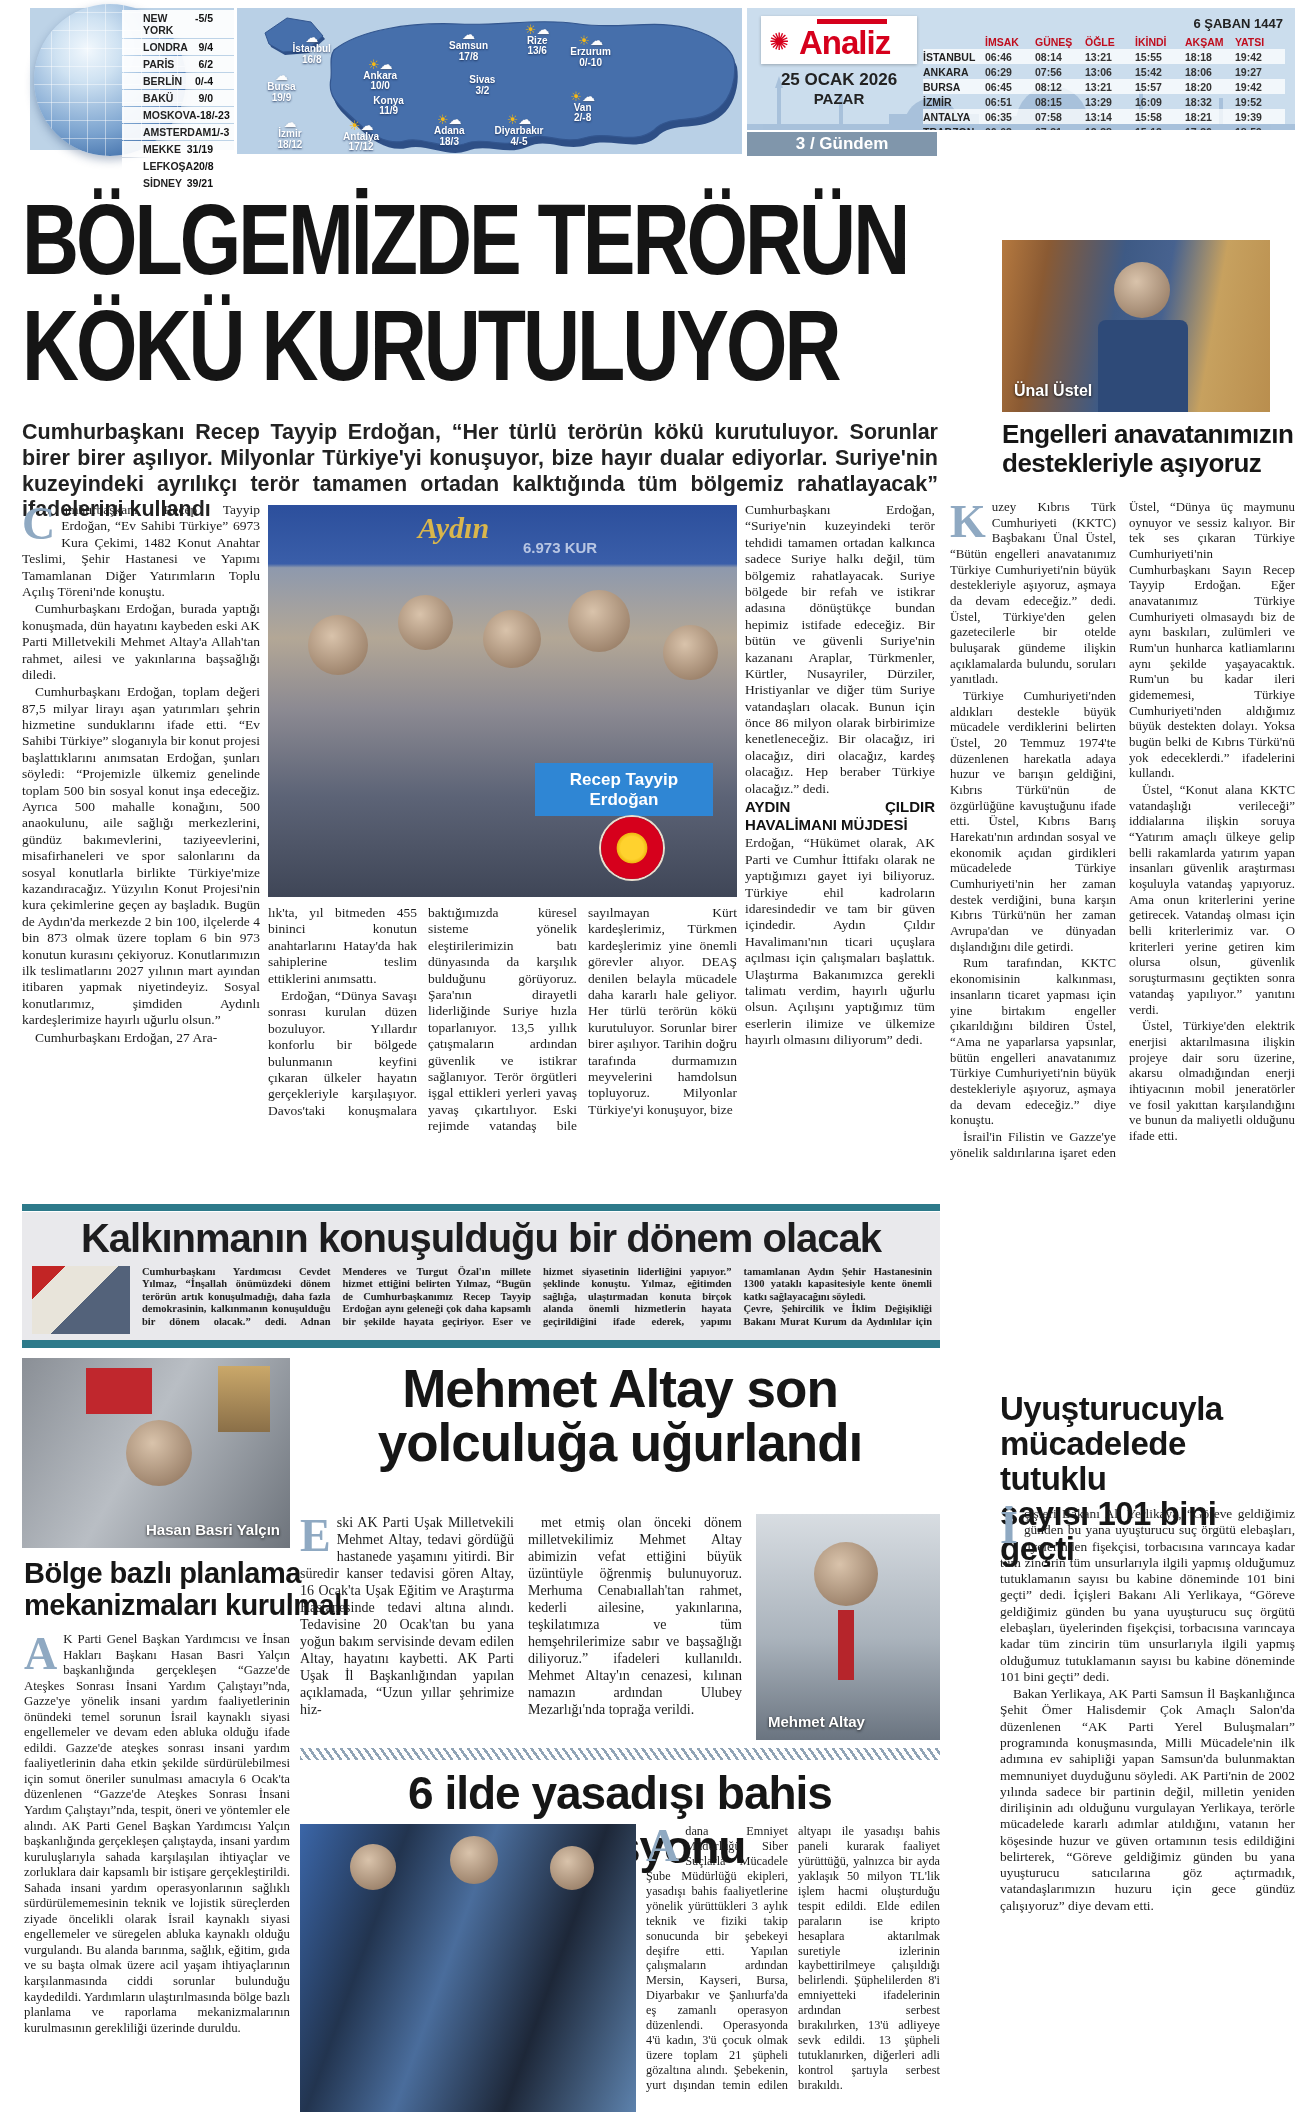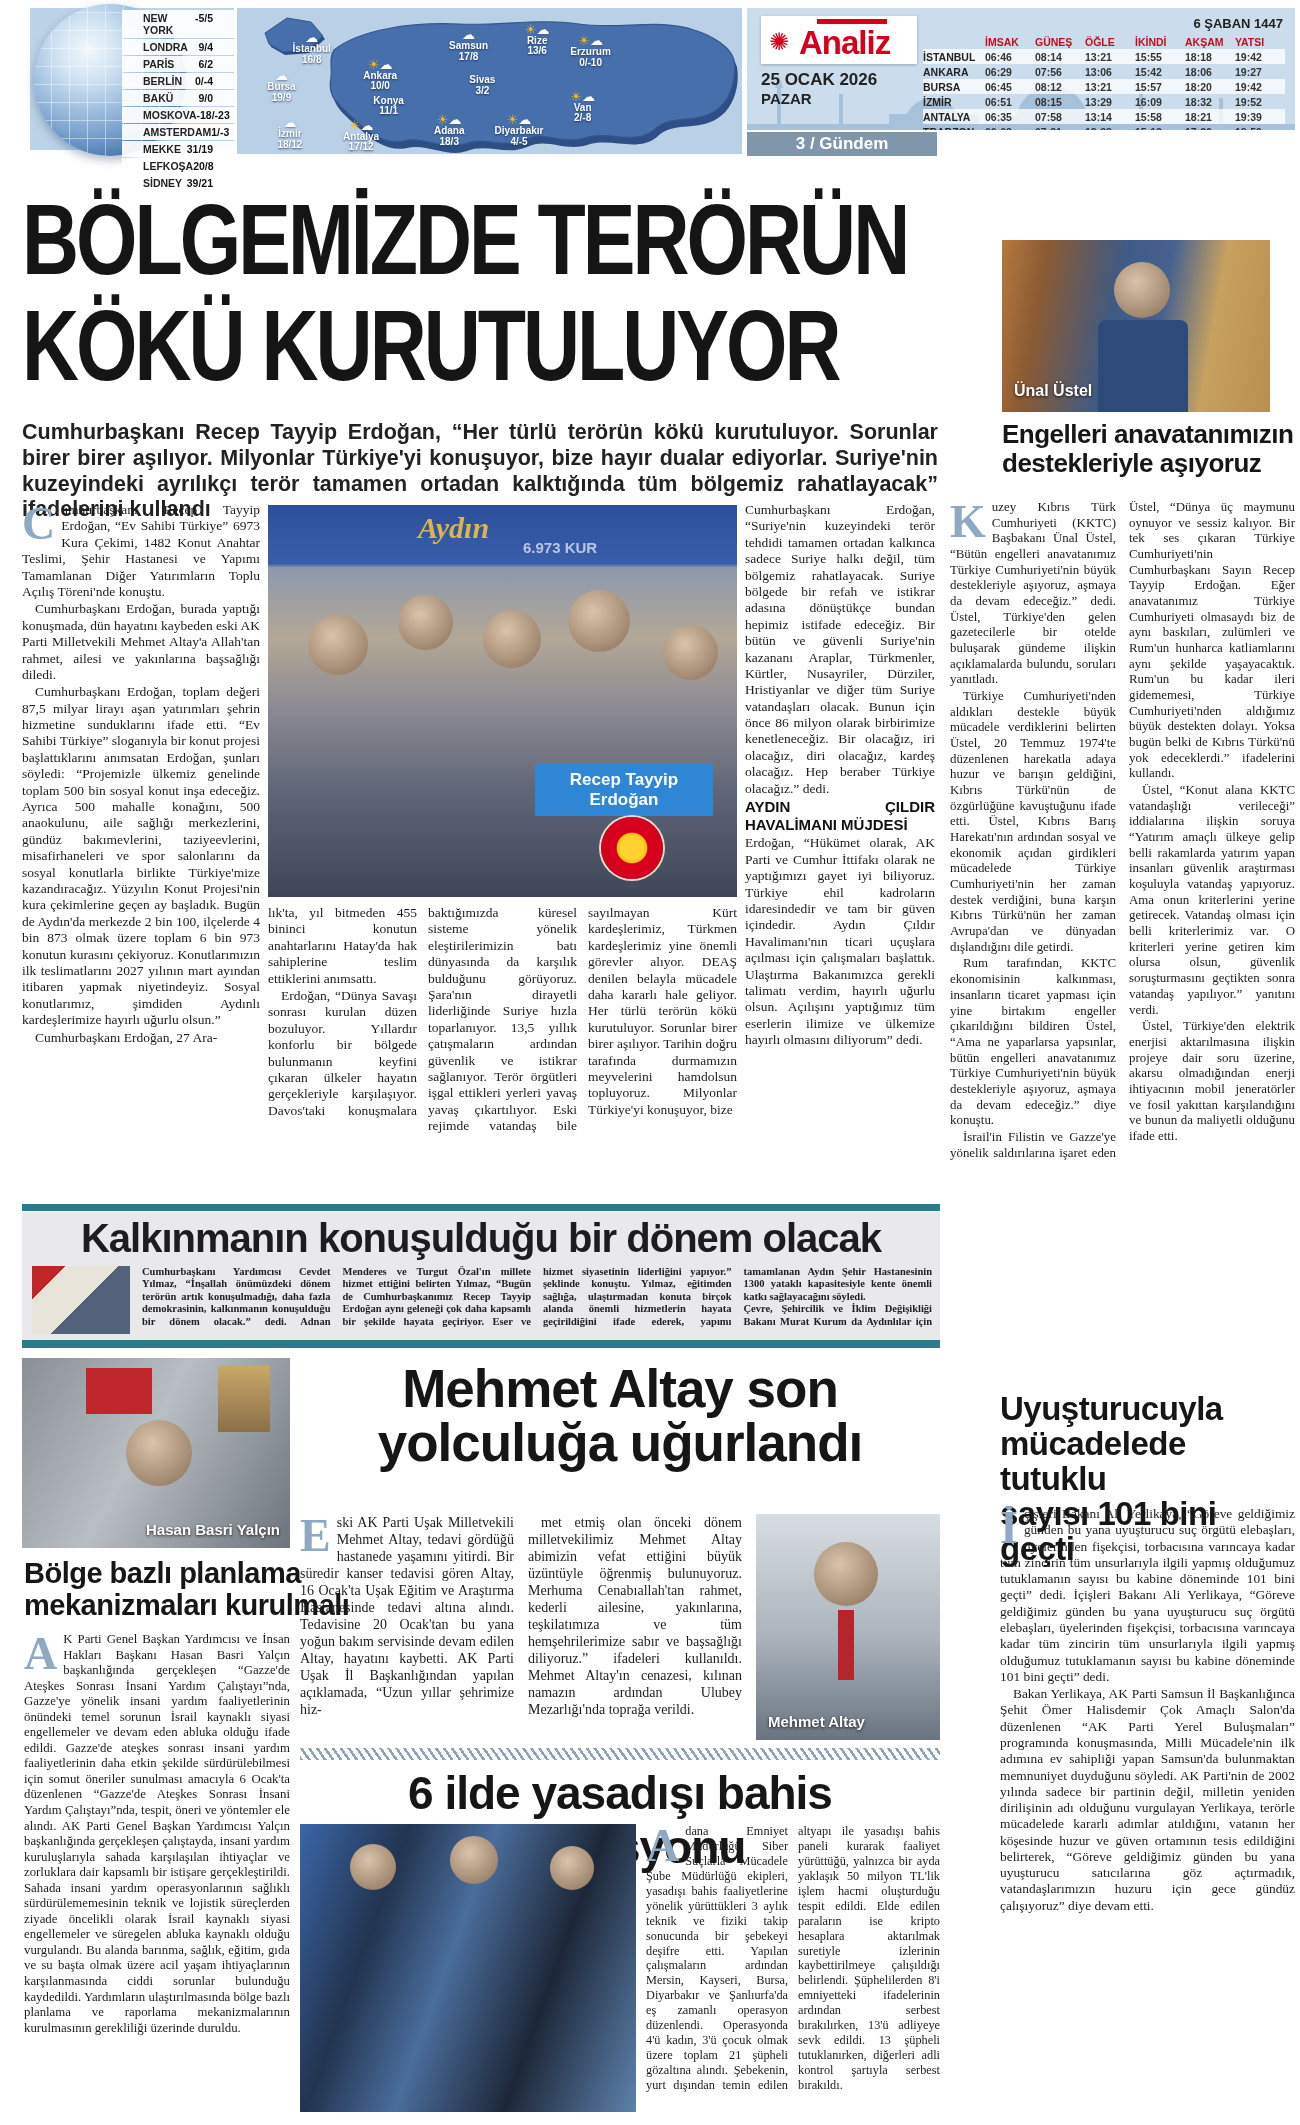--- a/index.html
+++ b/index.html
@@ -29,21 +29,21 @@
 
   .masthead{left:747px;top:8px;width:548px;height:122px;background:#cbdded;overflow:hidden;}
   .mosque{position:absolute;left:0;bottom:0;width:548px;height:56px;}
   .logobox{position:absolute;left:14px;top:8px;width:156px;height:48px;background:#fff;
            box-shadow:0 1px 3px rgba(0,0,0,.25);}
   .logobox .redbar{position:absolute;left:56px;top:3px;width:70px;height:5px;background:#d6001c;}
   .logotxt{position:absolute;left:10px;top:8px;font-size:33px;font-weight:bold;color:#d6001c;
            letter-spacing:-1px;}
   .logoswirl{position:absolute;left:8px;top:12px;width:26px;height:26px;color:#d6001c;font-size:24px;
              font-family:"DejaVu Sans",sans-serif;}
-  .dateline{position:absolute;left:14px;top:62px;width:156px;text-align:left;font-weight:bold;
+  .dateline{position:absolute;left:14px;top:62px;width:156px;text-align:center;font-weight:bold;
             color:#222;font-size:17px;line-height:1.15;}
   .dateline .d2{font-size:15px;}
   .hijri{position:absolute;right:12px;top:8px;font-weight:bold;font-size:13px;color:#222;}
   .ptable{position:absolute;left:176px;top:26px;width:362px;font-size:10.5px;}
   .prow{display:flex;padding:1.5px 0;}
   .prow.alt{background:rgba(255,255,255,.75);}
   .prow .c{width:62px;font-weight:bold;color:#222;}
   .prow .v{width:50px;font-weight:bold;color:#333;text-align:left;}
   .phead .v{color:#c00d1d;}
   .gundem{left:747px;top:132px;width:190px;height:24px;background:#8096ab;color:#fff;
@@ -150,21 +150,21 @@
     <svg width="505" height="146" viewBox="0 0 505 146" style="position:absolute;left:0;top:0">
       <path d="M30,28 L52,13 L76,17 L88,31 L72,45 L48,47 L34,39 Z" fill="#2e4f86"></path>
       <path d="M28,25 L50,10 L74,14 L86,28 L70,42 L46,44 L32,36 Z" fill="#466fab" stroke="#33568f" stroke-width="1"></path>
       <path d="M97,45 C122,25 172,17 222,19 C262,21 302,13 342,19 C382,25 422,13 457,25 C477,31 494,43 497,55 C500,73 494,93 482,103 C462,121 432,108 417,125 C397,141 372,125 347,133 C324,140 307,125 287,135 C267,144 247,131 227,139 C207,146 187,131 167,136 C150,140 132,129 120,117 C102,100 90,93 94,73 C95,61 92,53 97,45 Z" fill="#2e4f86" transform="translate(3,4)"></path>
       <path d="M97,42 C122,22 172,14 222,16 C262,18 302,10 342,16 C382,22 422,10 457,22 C477,28 494,40 497,52 C500,70 494,90 482,100 C462,118 432,105 417,122 C397,138 372,122 347,130 C324,137 307,122 287,132 C267,141 247,128 227,136 C207,143 187,128 167,133 C150,137 132,126 120,114 C102,97 90,90 94,70 C95,58 92,50 97,42 Z" fill="#466fab" stroke="#33568f" stroke-width="1.2"></path>
     </svg>
     <div class="mcity" style="left:11%;top:16%"><span class="ic"><span class="cloud">☁</span></span><span>İstanbul</span><br><span>16/8</span></div>
     <div class="mcity" style="left:6%;top:42%"><span class="ic"><span class="cloud">☁</span></span><span>Bursa</span><br><span>19/9</span></div>
     <div class="mcity" style="left:8%;top:74%"><span class="ic"><span class="cloud">☁</span></span><span>İzmir</span><br><span>18/12</span></div>
     <div class="mcity" style="left:25%;top:34%"><span class="ic"><span class="sun">☀</span><span class="cloud">☁</span></span><span>Ankara</span><br><span>10/0</span></div>
-    <div class="mcity" style="left:27%;top:60%"><span>Konya</span><br><span>11/1</span></div>
+    <div class="mcity" style="left:27%;top:60%"><span>Konya</span><br><span>11/9</span></div>
     <div class="mcity" style="left:21%;top:76%"><span class="ic"><span class="sun">☀</span><span class="cloud">☁</span></span><span>Antalya</span><br><span>17/12</span></div>
     <div class="mcity" style="left:39%;top:72%"><span class="ic"><span class="sun">☀</span><span class="cloud">☁</span></span><span>Adana</span><br><span>18/3</span></div>
     <div class="mcity" style="left:42%;top:14%"><span class="ic"><span class="cloud">☁</span></span><span>Samsun</span><br><span>17/8</span></div>
     <div class="mcity" style="left:46%;top:46%"><span>Sivas</span><br><span>3/2</span></div>
     <div class="mcity" style="left:57%;top:10%"><span class="ic"><span class="sun">☀</span><span class="cloud">☁</span></span><span>Rize</span><br><span>13/6</span></div>
     <div class="mcity" style="left:66%;top:18%"><span class="ic"><span class="sun">☀</span><span class="cloud">☁</span></span><span>Erzurum</span><br><span>0/-10</span></div>
     <div class="mcity" style="left:66%;top:56%"><span class="ic"><span class="sun">☀</span><span class="cloud">☁</span></span><span>Van</span><br><span>2/-8</span></div>
     <div class="mcity" style="left:51%;top:72%"><span class="ic"><span class="sun">☀</span><span class="cloud">☁</span></span><span>Diyarbakır</span><br><span>4/-5</span></div>
   </div>
 

